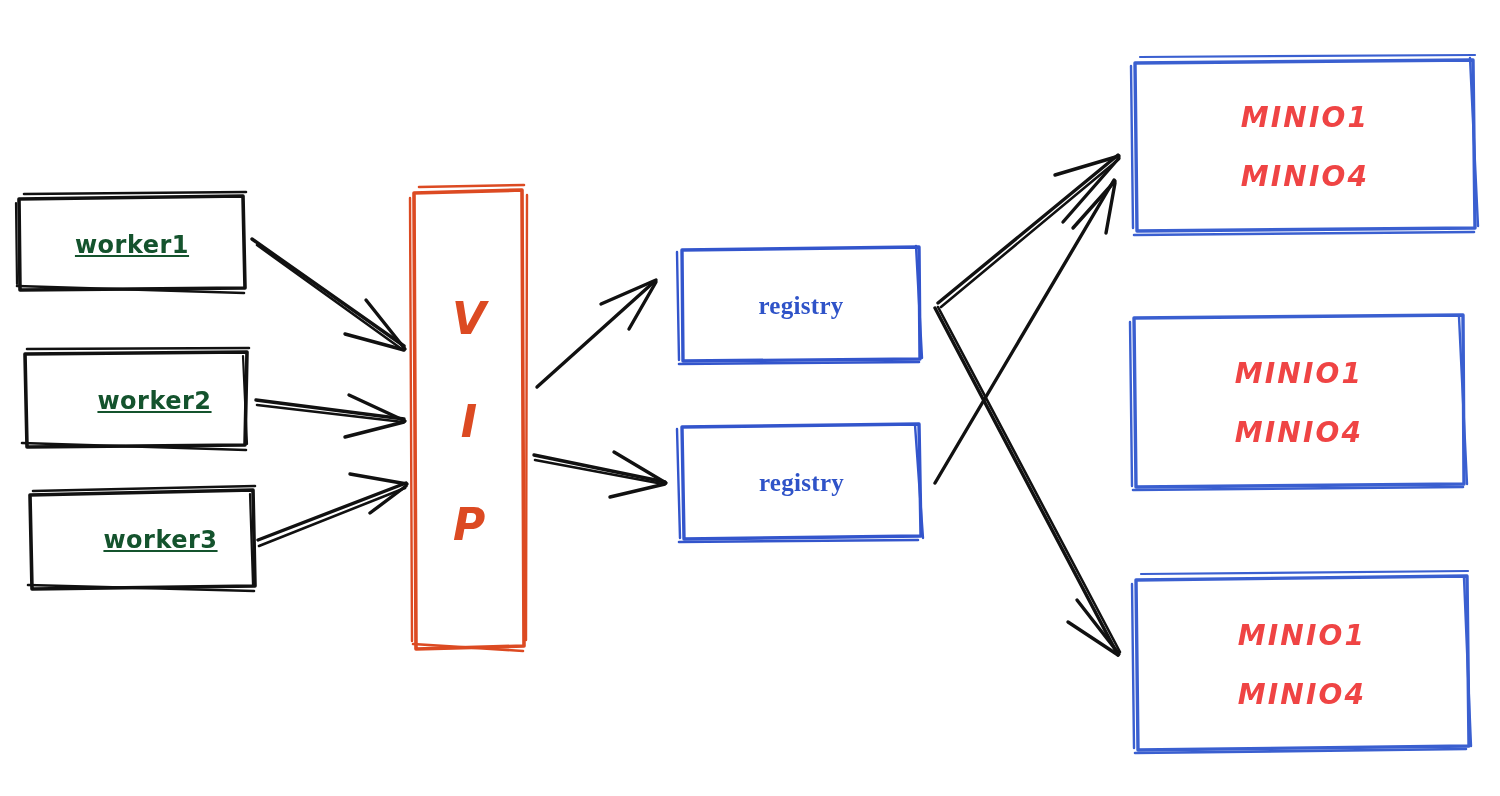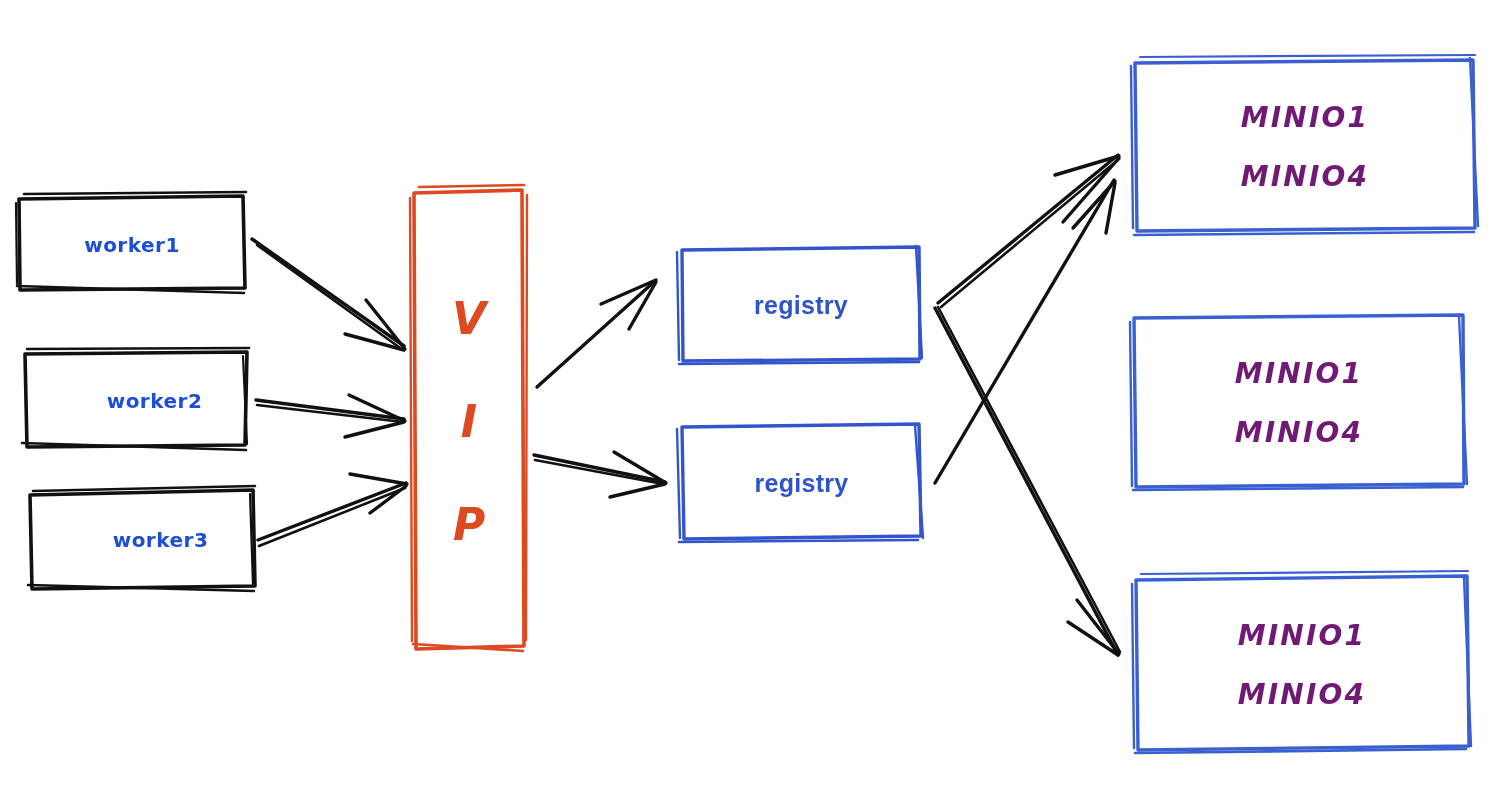--- a/index.html
+++ b/index.html
@@ -25,35 +25,36 @@
   .node-label {
     position: absolute;
     display: flex;
     align-items: center;
     justify-content: center;
     pointer-events: none;
     user-select: none;
     white-space: nowrap;
   }
   .label-worker {
-    color: #1d4ed8;
-    font-size: 20px;
+    color: #14532d;
+    font-size: 24px;
     font-weight: 600;
     letter-spacing: 0.5px;
     font-family: "DejaVu Sans", sans-serif;
+    text-decoration: underline;
   }
   .label-registry {
     color: #2f53c8;
     font-size: 25px;
     font-weight: 600;
     letter-spacing: 0.3px;
-    font-family: Liberation Sans, sans-serif;
+    font-family: Liberation Serif, serif;
   }
   .label-minio {
-    color: #701a75;
+    color: #ef4444;
     font-size: 28px;
     font-weight: 700;
     font-style: italic;
     letter-spacing: 2.2px;
     font-family: "DejaVu Sans", sans-serif;
   }
   .label-vip {
     color: #dc4a22;
     font-size: 44px;
     font-weight: 700;

